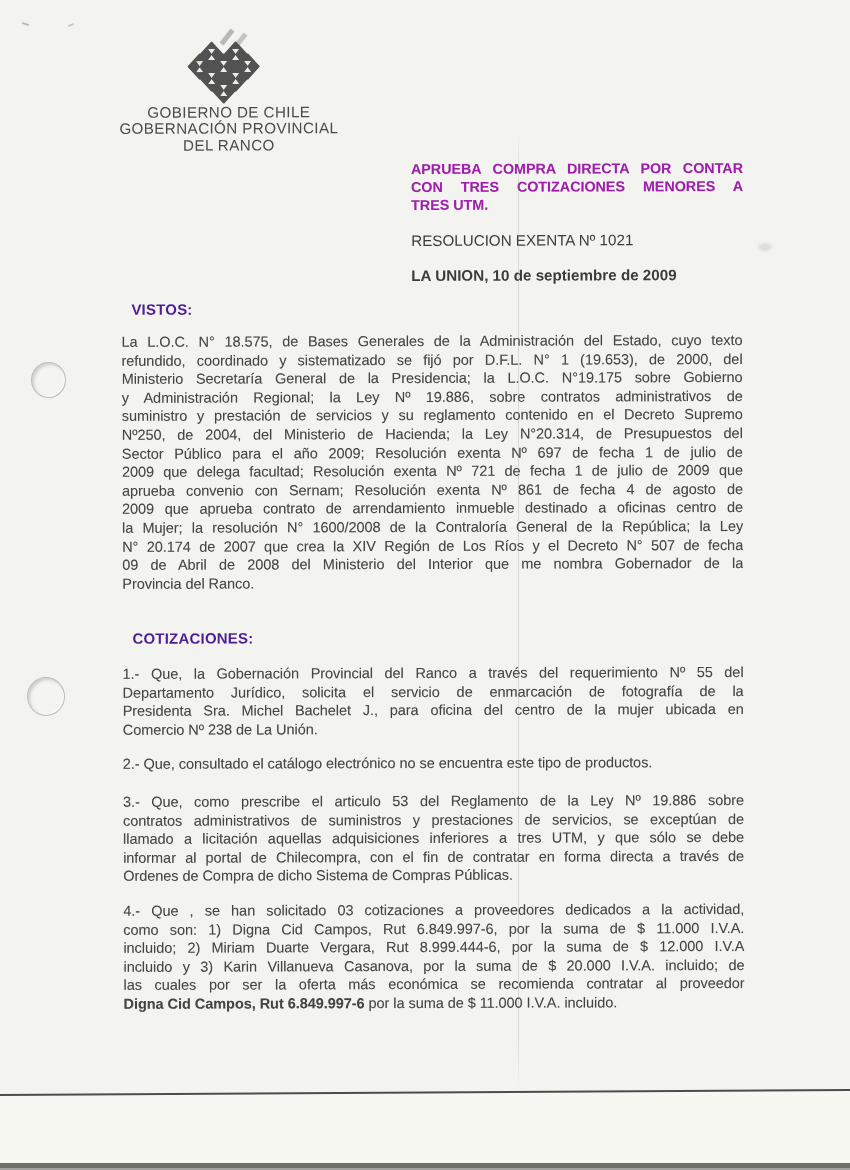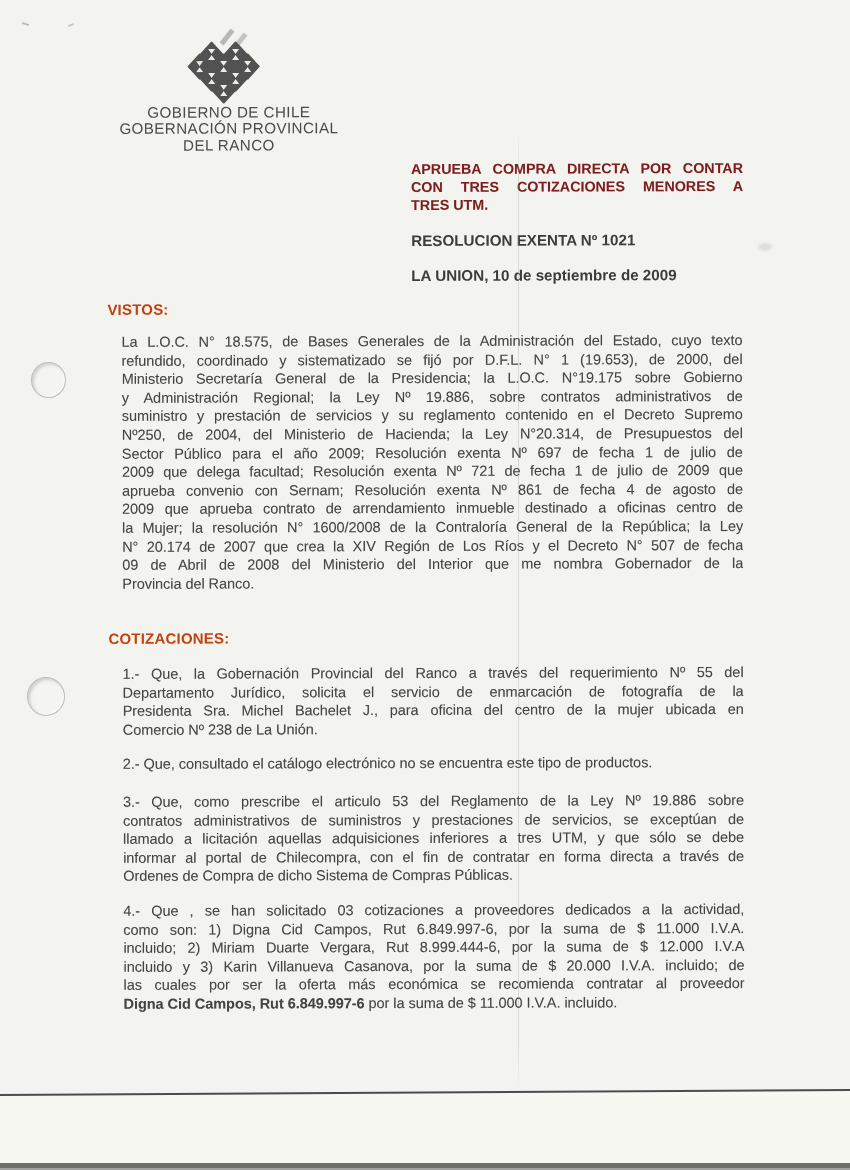--- a/index.html
+++ b/index.html
@@ -15,27 +15,27 @@
   .content { position:absolute; inset:0; transform:rotate(-0.18deg); transform-origin:400px 500px; }
 
   
   .agency {
     left:104px; top:104px; width:252px; text-align:center;
     font-size:15.2px; line-height:16.4px; letter-spacing:0.4px; color:#4b4b4b;
   }
   .logo { left:176px; top:26px; }
 
   
-  .subject { left:412px; top:161px; width:332px; font-weight:bold; font-size:14.3px; color:#7f1d1d; }
+  .subject { left:412px; top:161px; width:332px; font-weight:bold; font-size:14.3px; color:#a21caf; }
   .subject .tline { height:18.2px; }
-  .res-number { left:412px; top:232px; font-weight:bold; font-size:15.2px; color:#3c3c3c; }
+  .res-number { left:412px; top:232px; font-weight:normal; font-size:15.2px; color:#3c3c3c; }
   .place-date { left:412px; top:267px; font-weight:bold; font-size:15.2px; color:#3c3c3c; }
 
   
-  .section-heading { left:108px; font-weight:bold; font-size:15px; color:#c2410c; letter-spacing:0.2px; }
+  .section-heading { left:132px; font-weight:bold; font-size:15px; color:#4c1d95; letter-spacing:0.2px; }
   .para { left:122px; width:621px; font-size:14.5px; letter-spacing:-0.05px; color:#454545; }
   .tline { text-align:justify; text-align-last:justify; height:18.6px; overflow:hidden;
            text-shadow:0.2px 0.2px 0.4px rgba(90,90,90,0.28); }
   .tline-last { text-align-last:left; }
 
   
   .hole { position:absolute; border-radius:50%; background:#f4f4f0; border:1px solid #bdbdb8;
           box-shadow: inset 2px 2px 3px rgba(140,140,134,.35), inset -1px -1px 2px rgba(255,255,255,.8); }
   .hole-1 { left:31px; top:362px; width:33px; height:34px; }
   .hole-2 { left:27px; top:677px; width:36px; height:37px; }

